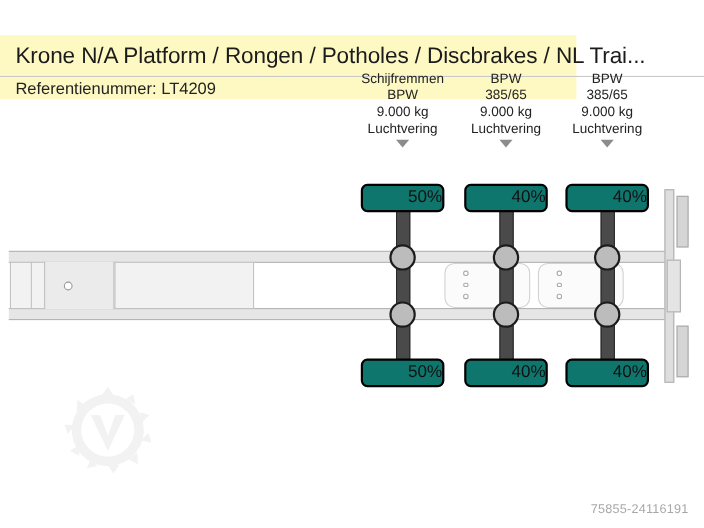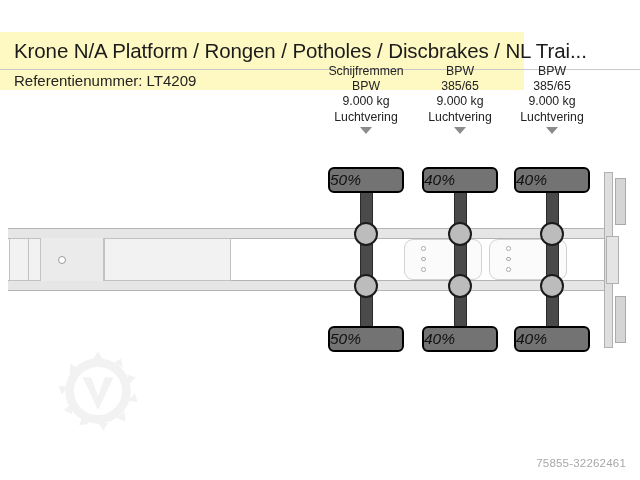--- a/index.html
+++ b/index.html
@@ -201,29 +201,28 @@
     box-sizing: border-box;
   }
   .hub.hub-top    { top: 222px; }
   .hub.hub-bottom { top: 274px; }
 
   
   .badge {
     position: absolute;
     width: 76px;
     height: 26px;
-    background: #737373;
+    background: #0f766e;
     border: 2.5px solid #000000;
     border-radius: 6px;
     box-sizing: border-box;
-    text-align: left;
+    text-align: right;
     font-size: 15.5px;
     line-height: 21px;
     color: #111111;
-    font-style: italic;
   }
   .badge.badge-top    { top: 167px; }
   .badge.badge-bottom { top: 326px; }
 
   
   #rear-post {
     position: absolute;
     left: 604px;
     top: 172px;
     width: 9px;
@@ -356,13 +355,13 @@
   <div class="hub hub-bottom" style="left:540px;"></div>
   <div class="badge badge-top" style="left:514px;">40%</div>
   <div class="badge badge-bottom" style="left:514px;">40%</div>
 
   <div id="rear-post"></div>
   <div id="rear-mid"></div>
   <div class="rear-tab" id="rear-tab-top"></div>
   <div class="rear-tab" id="rear-tab-bottom"></div>
 </div>
 
-<div id="image-id">75855-32262461</div>
+<div id="image-id">75855-24116191</div>
 
 </body></html>

